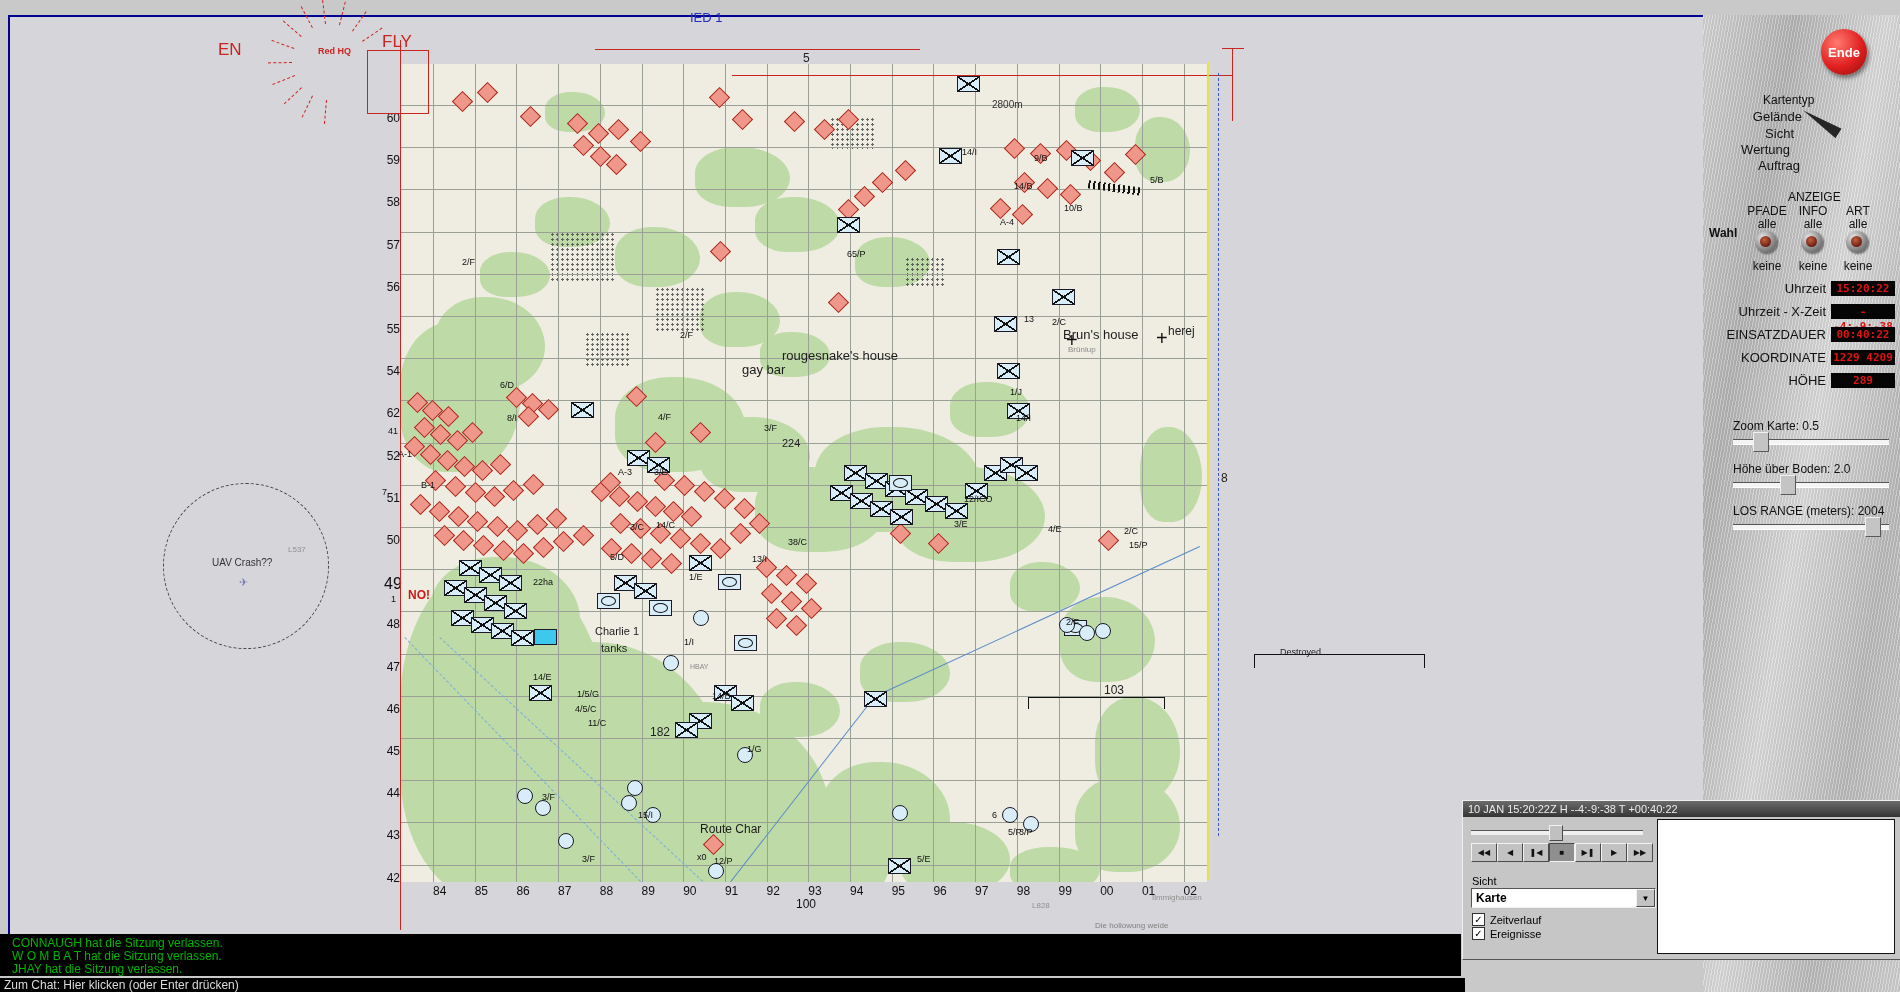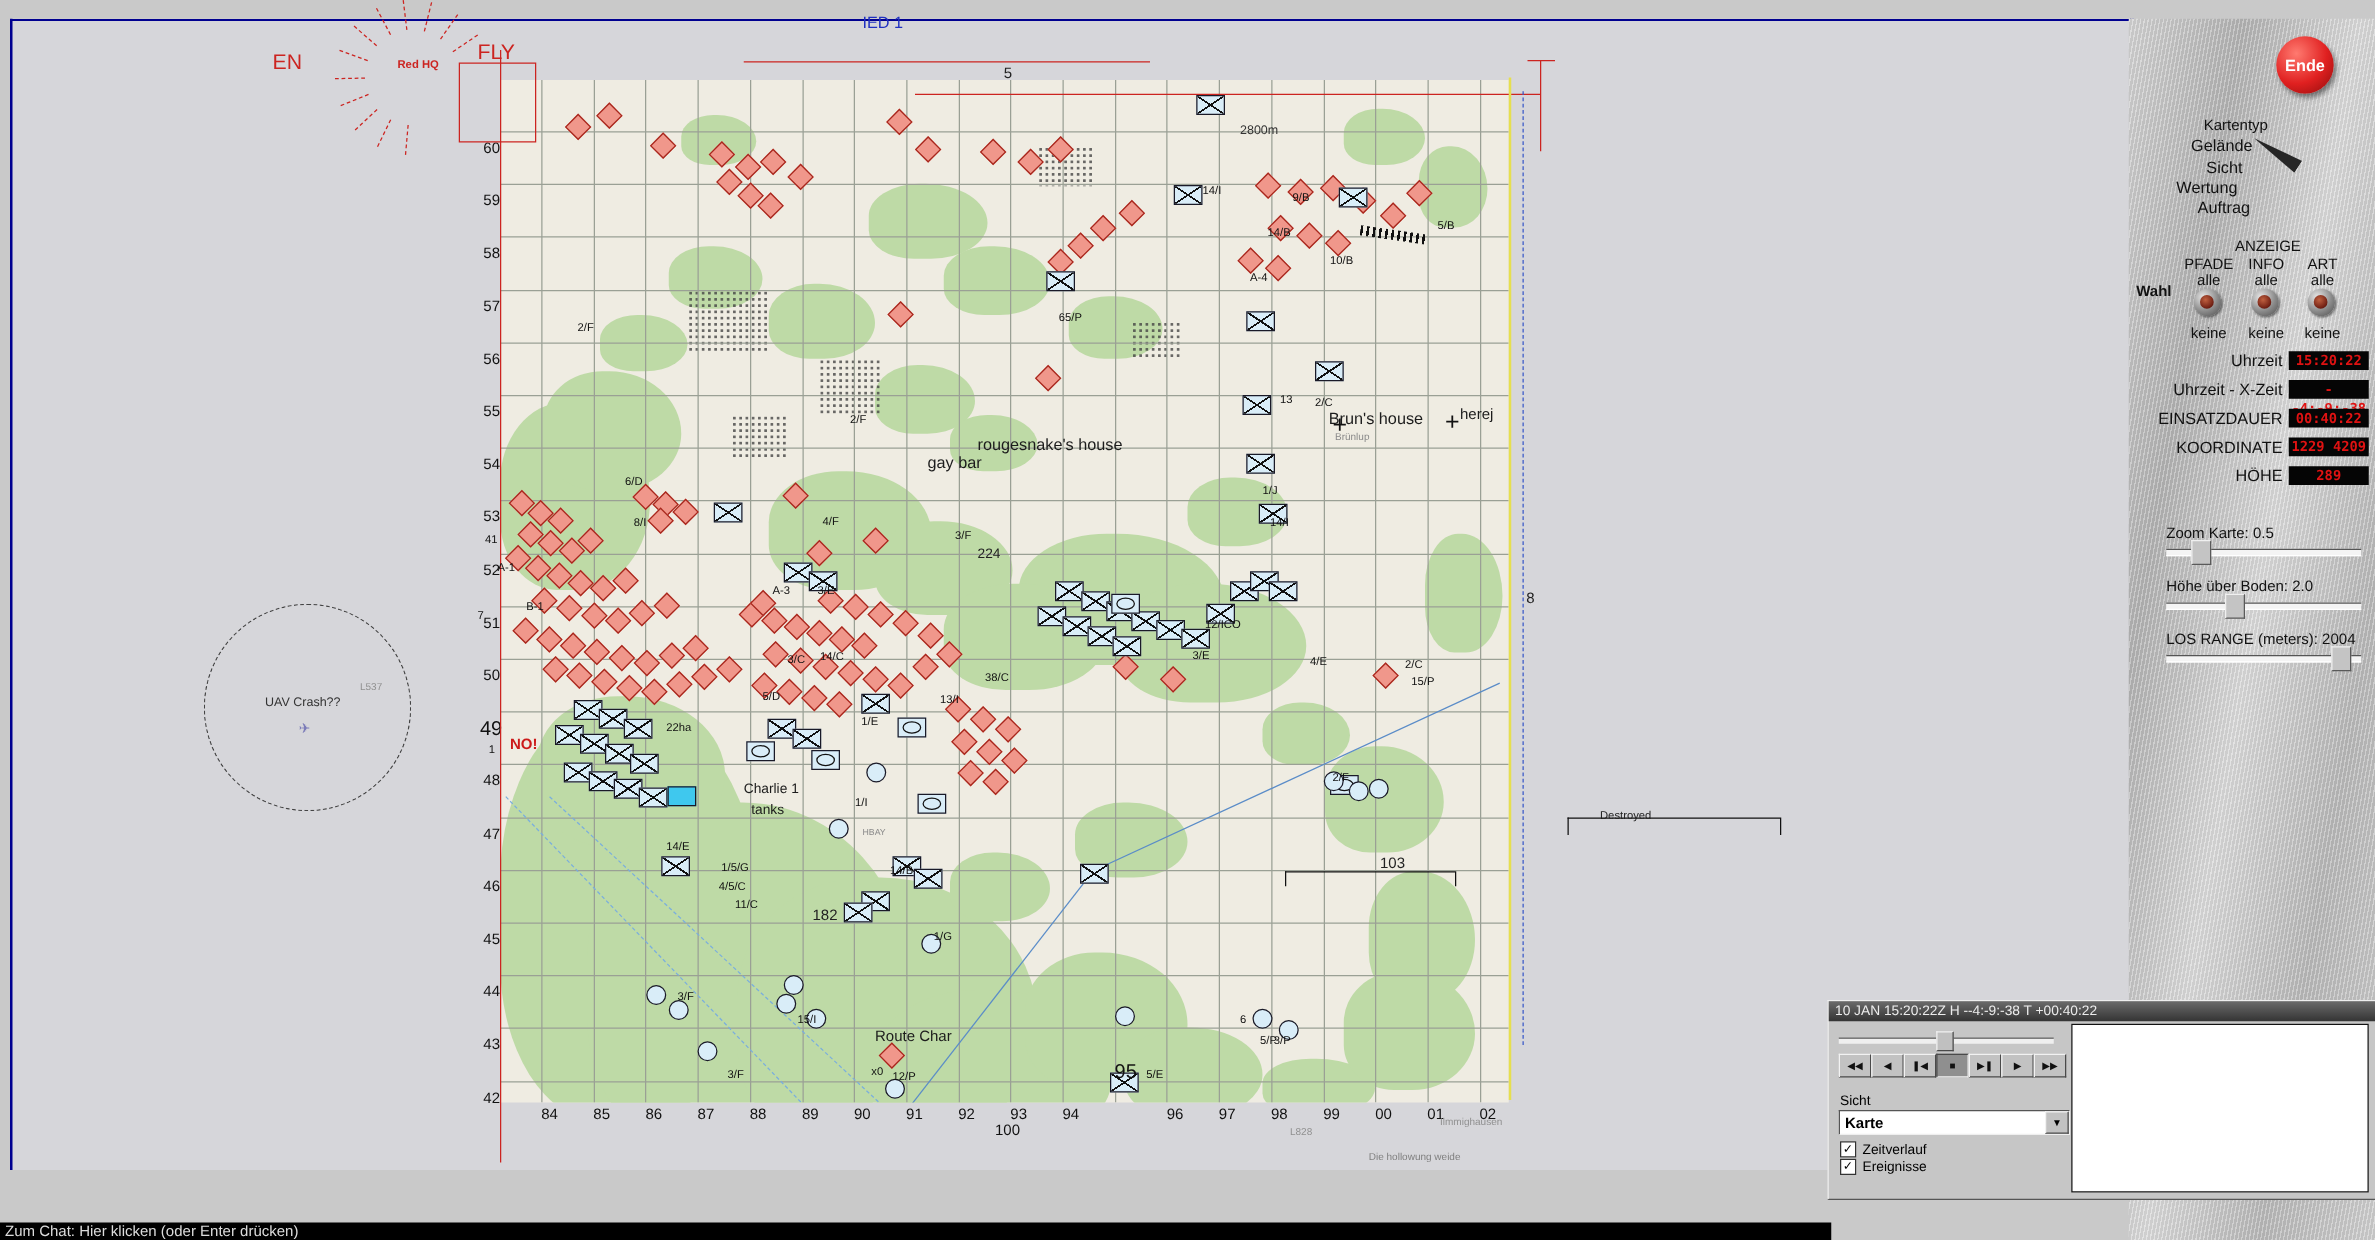--- a/index.html
+++ b/index.html
@@ -375,36 +375,36 @@
       <div style="position: absolute; left: 474.7px; top: 884px; font-size: 12px; color: rgb(17, 17, 17);">85</div>
       <div style="position: absolute; left: 516.4px; top: 884px; font-size: 12px; color: rgb(17, 17, 17);">86</div>
       <div style="position: absolute; left: 558.1px; top: 884px; font-size: 12px; color: rgb(17, 17, 17);">87</div>
       <div style="position: absolute; left: 599.8px; top: 884px; font-size: 12px; color: rgb(17, 17, 17);">88</div>
       <div style="position: absolute; left: 641.5px; top: 884px; font-size: 12px; color: rgb(17, 17, 17);">89</div>
       <div style="position: absolute; left: 683.2px; top: 884px; font-size: 12px; color: rgb(17, 17, 17);">90</div>
       <div style="position: absolute; left: 724.9px; top: 884px; font-size: 12px; color: rgb(17, 17, 17);">91</div>
       <div style="position: absolute; left: 766.6px; top: 884px; font-size: 12px; color: rgb(17, 17, 17);">92</div>
       <div style="position: absolute; left: 808.3px; top: 884px; font-size: 12px; color: rgb(17, 17, 17);">93</div>
       <div style="position: absolute; left: 850px; top: 884px; font-size: 12px; color: rgb(17, 17, 17);">94</div>
-      <div style="position: absolute; left: 891.7px; top: 849px; font-size: 16px; color: rgb(17, 17, 17); text-align: right;">95</div>
+      <div style="position: absolute; left: 891.7px; top: 884px; font-size: 12px; color: rgb(17, 17, 17); text-align: right;">95</div>
       <div style="position: absolute; left: 933.4px; top: 884px; font-size: 12px; color: rgb(17, 17, 17);">96</div>
       <div style="position: absolute; left: 975.1px; top: 884px; font-size: 12px; color: rgb(17, 17, 17);">97</div>
       <div style="position: absolute; left: 1016.8px; top: 884px; font-size: 12px; color: rgb(17, 17, 17);">98</div>
       <div style="position: absolute; left: 1058.5px; top: 884px; font-size: 12px; color: rgb(17, 17, 17);">99</div>
       <div style="position: absolute; left: 1100.2px; top: 884px; font-size: 12px; color: rgb(17, 17, 17);">00</div>
       <div style="position: absolute; left: 1141.9px; top: 884px; font-size: 12px; color: rgb(17, 17, 17);">01</div>
       <div style="position: absolute; left: 1183.6px; top: 884px; font-size: 12px; color: rgb(17, 17, 17);">02</div>
       <div style="position: absolute; left: 384px; top: 111px; font-size: 12px; color: rgb(17, 17, 17); width: 16px; text-align: right;">60</div>
       <div style="position: absolute; left: 384px; top: 153.2px; font-size: 12px; color: rgb(17, 17, 17); width: 16px; text-align: right;">59</div>
       <div style="position: absolute; left: 384px; top: 195.4px; font-size: 12px; color: rgb(17, 17, 17); width: 16px; text-align: right;">58</div>
       <div style="position: absolute; left: 384px; top: 237.6px; font-size: 12px; color: rgb(17, 17, 17); width: 16px; text-align: right;">57</div>
       <div style="position: absolute; left: 384px; top: 279.8px; font-size: 12px; color: rgb(17, 17, 17); width: 16px; text-align: right;">56</div>
       <div style="position: absolute; left: 384px; top: 322px; font-size: 12px; color: rgb(17, 17, 17); width: 16px; text-align: right;">55</div>
       <div style="position: absolute; left: 384px; top: 364.2px; font-size: 12px; color: rgb(17, 17, 17); width: 16px; text-align: right;">54</div>
-      <div style="position: absolute; left: 384px; top: 406.4px; font-size: 12px; color: rgb(17, 17, 17); width: 16px; text-align: right;">53</div>
+      <div style="position: absolute; left: 384px; top: 406.4px; font-size: 12px; color: rgb(17, 17, 17); width: 16px; text-align: right;">62</div>
       <div style="position: absolute; left: 384px; top: 448.6px; font-size: 12px; color: rgb(17, 17, 17); width: 16px; text-align: right;">52</div>
       <div style="position: absolute; left: 384px; top: 490.8px; font-size: 12px; color: rgb(17, 17, 17); width: 16px; text-align: right;">51</div>
       <div style="position: absolute; left: 384px; top: 533px; font-size: 12px; color: rgb(17, 17, 17); width: 16px; text-align: right;">50</div>
       <div style="position: absolute; left: 384px; top: 575.2px; font-size: 16px; color: rgb(17, 17, 17); width: 16px; text-align: right;">49</div>
       <div style="position: absolute; left: 384px; top: 617.4px; font-size: 12px; color: rgb(17, 17, 17); width: 16px; text-align: right;">48</div>
       <div style="position: absolute; left: 384px; top: 659.6px; font-size: 12px; color: rgb(17, 17, 17); width: 16px; text-align: right;">47</div>
       <div style="position: absolute; left: 384px; top: 701.8px; font-size: 12px; color: rgb(17, 17, 17); width: 16px; text-align: right;">46</div>
       <div style="position: absolute; left: 384px; top: 744px; font-size: 12px; color: rgb(17, 17, 17); width: 16px; text-align: right;">45</div>
       <div style="position: absolute; left: 384px; top: 786.2px; font-size: 12px; color: rgb(17, 17, 17); width: 16px; text-align: right;">44</div>
       <div style="position: absolute; left: 384px; top: 828.4px; font-size: 12px; color: rgb(17, 17, 17); width: 16px; text-align: right;">43</div>
@@ -598,15 +598,20 @@
       <span class="cbox">✓</span>
       <span>Zeitverlauf</span>
     </label>
     <label class="tl-check" style="top:126px;">
       <span class="cbox">✓</span>
       <span>Ereignisse</span>
     </label>
     <div id="tl-list"></div>
   </div>
 
+  <div id="chat">
+    <div class="chat-line" style="top:2px;">CONNAUGH hat die Sitzung verlassen.</div>
+    <div class="chat-line" style="top:15px;">W O M B A T hat die Sitzung verlassen.</div>
+    <div class="chat-line" style="top:28px;">JHAY hat die Sitzung verlassen.</div>
+  </div>
   <div id="statusbar">Zum Chat: Hier klicken (oder Enter drücken)</div>
 
 </div>
 
 </body></html>

